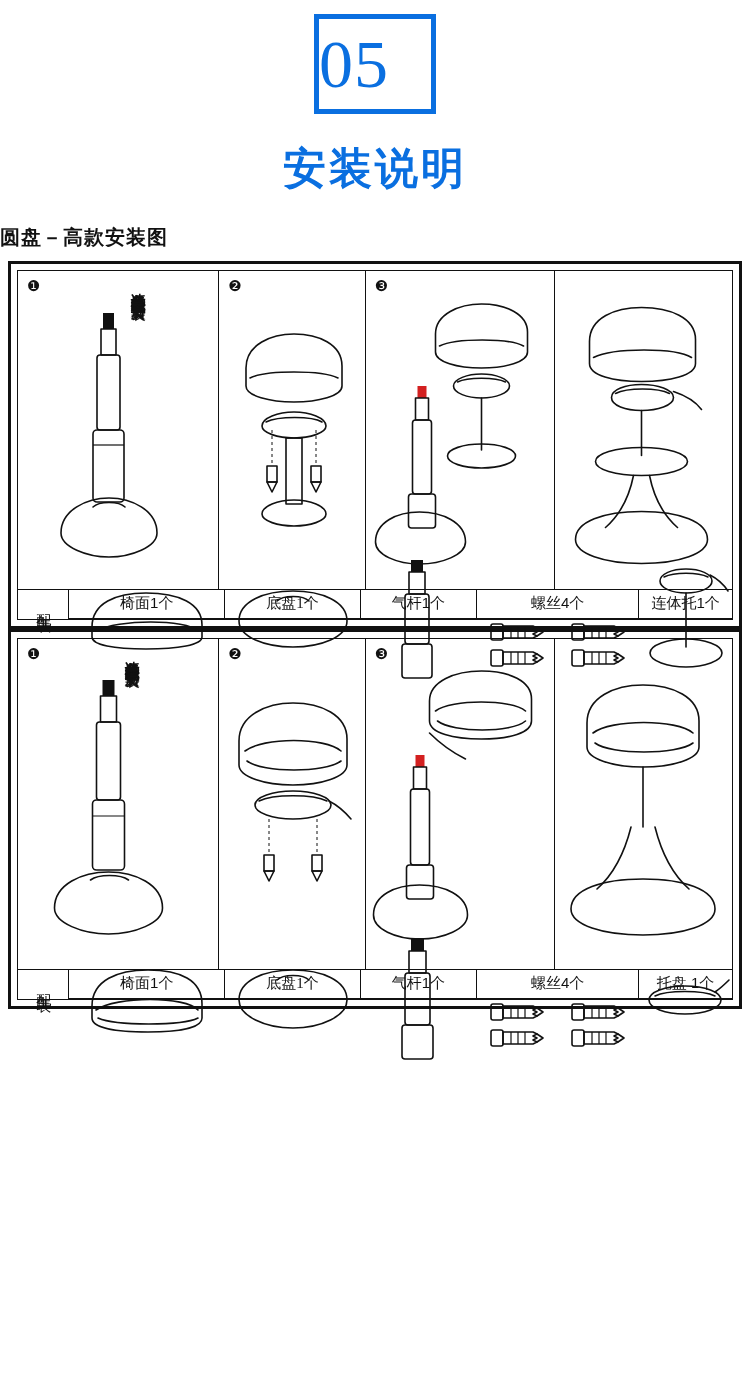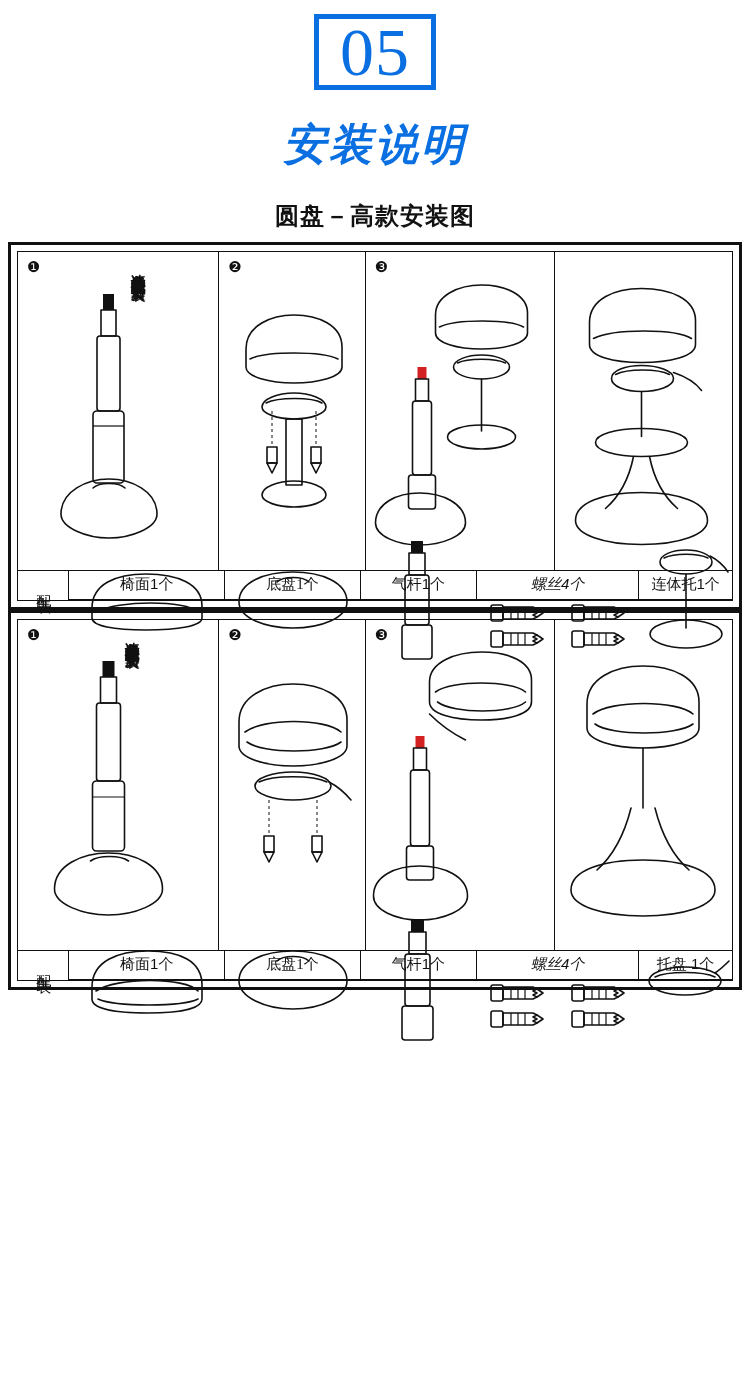--- a/index.html
+++ b/index.html
@@ -5,44 +5,43 @@
   html,body{margin:0;padding:0;}
   body{
     width:750px;height:1374px;background:#ffffff;
     font-family:"Liberation Sans","DejaVu Sans",sans-serif;
     color:#111;position:relative;overflow:hidden;
   }
   .page{width:750px;height:1374px;position:relative;}
 
   
   .num-badge{
-    width:122px;height:76px;margin:14px auto 0 auto;
+    width:122px;height:100px;margin:14px auto 0 auto;
     border:5px solid #0a6fe0;box-sizing:border-box;
-    display:flex;align-items:center;justify-content:center;
+    display:flex;align-items:center;
   }
   .num-badge span{
     font-size:68px;line-height:68px;color:#0a6fe0;font-weight:400;
     font-family:"Liberation Serif","DejaVu Serif",serif;
     letter-spacing:1px;
   }
   .title-row{
     margin-top:26px;display:flex;align-items:center;justify-content:center;gap:26px;
   }
   .title-main{
     font-size:43px;font-weight:bold;color:#0a6fe0;letter-spacing:3px;
     font-family:"DejaVu Sans","Liberation Sans",sans-serif;
-    font-style:italic;
   }
   .title-sub{
     font-size:40px;font-weight:normal;color:#2f9df4;letter-spacing:3px;
     font-family:"DejaVu Sans","Liberation Sans",sans-serif;
   }
 
   .section-caption{
-    text-align:center;font-size:24px;font-weight:bold;color:#111;
+    text-align:left;font-size:20px;font-weight:bold;color:#111;
     margin-top:26px;margin-bottom:10px;letter-spacing:1px;
   }
 
   
   .block{
     margin:0 8px;border:3px solid #111;background:#fff;box-sizing:border-box;
     padding:6px;
   }
   .block-inner{border:1.5px solid #111;box-sizing:border-box;}
   .steps-row{display:flex;height:318px;}
@@ -70,21 +69,21 @@
     display:flex;align-items:center;justify-content:center;
     font-size:15px;font-weight:normal;padding:4px 2px;
   }
   .parts-label span{writing-mode:vertical-rl;text-orientation:upright;letter-spacing:2px;}
   .parts-cols{display:flex;flex:1;justify-content:center;}
   .pcol{border-right:1.5px solid #111;box-sizing:border-box;display:flex;flex-direction:column;}
   .pcol:last-child{border-right:none;}
   .pc1{width:23.5%;}
   .pc2{width:20.5%;font-family:Liberation Serif, serif;}
   .pc3{width:17.5%;}
-  .pc4{width:24.5%;font-style:italic;}
+  .pc4{width:24.5%;}
   .pc5{width:14%;}
   .pc-head{
     text-align:center;font-size:15px;padding:4px 0 5px 0;
     border-bottom:1.5px solid #111;white-space:nowrap;
   }
   .pc-body{flex:1;position:relative;height:130px;}
   .pc-body.tall{height:140px;}
   .screw-grid{
     position:absolute;inset:0;display:grid;grid-template-columns:1fr 1fr;grid-template-rows:1fr 1fr;
     place-items:center;

